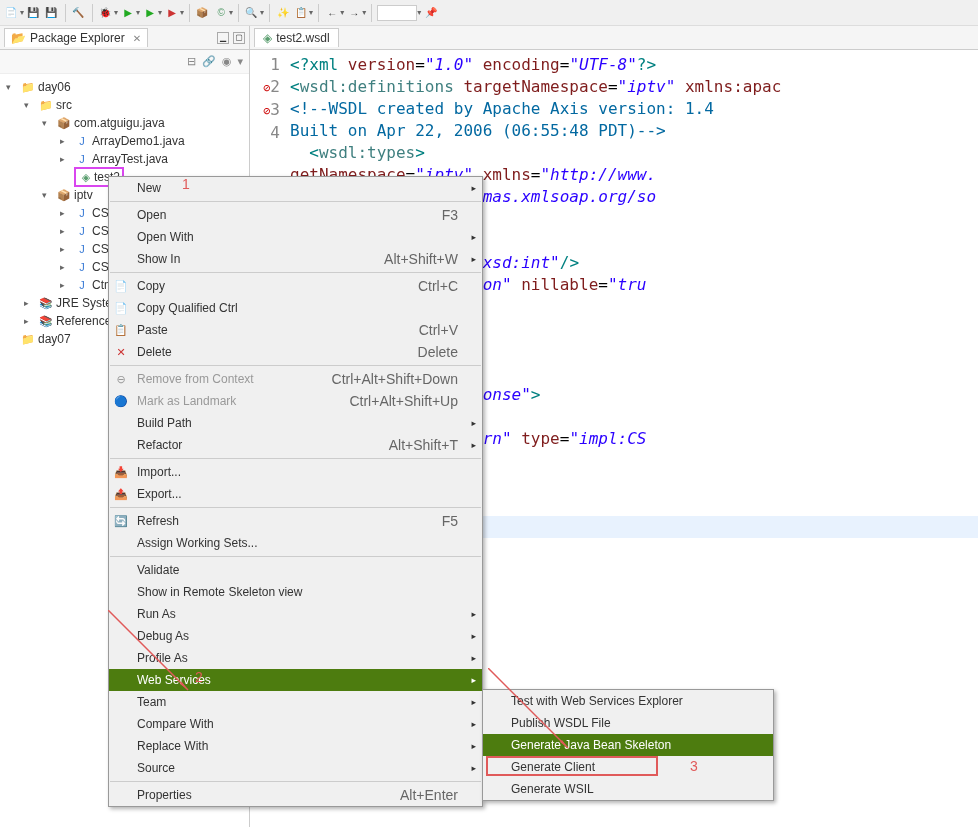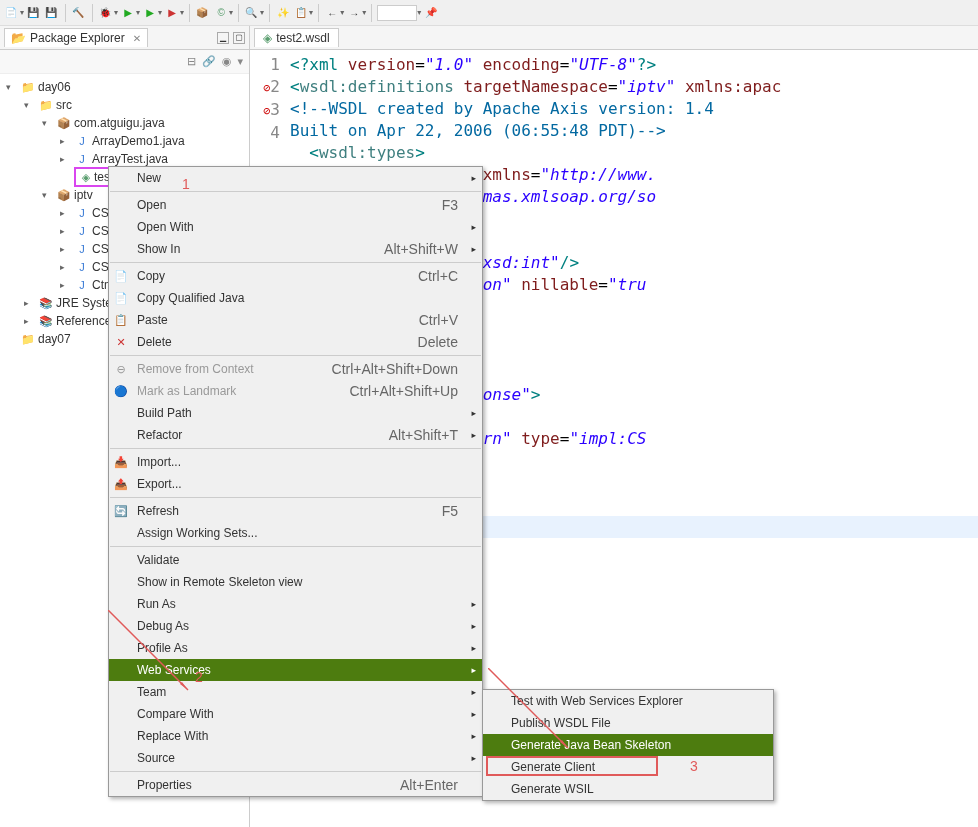--- a/index.html
+++ b/index.html
@@ -62,21 +62,21 @@
 
   
   .ctxmenu { position: absolute; background: #f0f0f0; border: 1px solid #999; box-shadow: 2px 2px 4px rgba(0,0,0,0.3); z-index: 50; }
   .ctxmenu .mi { display: flex; align-items: center; height: 22px; padding: 0 24px 0 28px; cursor: pointer; position: relative; white-space: nowrap; }
   .ctxmenu .mi.highlighted { background: #4d7c0f; color: #fff; text-align: center; }
   .ctxmenu .mi.disabled { color: #999; }
   .ctxmenu .mi .mi-icon { position: absolute; left: 4px; width: 16px; text-align: center; font-size: 11px; }
   .ctxmenu .mi .mi-shortcut { margin-left: auto; padding-left: 30px; color: #666; font-size: 14px; }
   .ctxmenu .mi .mi-sub { position: absolute; right: 6px; font-size: 9px; }
   .ctxmenu .msep { height: 1px; background: #ccc; margin: 2px 1px; }
-  .ctxmenu.main-ctx { left: 108px; top: 166px; width: 375px; }
+  .ctxmenu.main-ctx { left: 108px; top: 176px; width: 375px; }
   .ctxmenu.sub-ctx { left: 482px; top: 689px; width: 292px; }
 
   .red-box { border: 2px solid #e05a5a; }
 </style>
 </head>
 <body>
 
 <div class="toolbar">
   <span class="tb-icon">📄</span>
     <span class="tb-drop">▾</span>
@@ -246,21 +246,21 @@
       <span class="mi-sub">▸</span>
     </div>
   <div class="msep"></div>
   <div class="mi">
       <span class="mi-icon">📄</span>
       <span>Copy</span>
       <span class="mi-shortcut">Ctrl+C</span>
     </div>
   <div class="mi">
       <span class="mi-icon">📄</span>
-      <span>Copy Qualified Java</span>
+      <span>Copy Qualified Ctrl</span>
     </div>
   <div class="mi">
       <span class="mi-icon">📋</span>
       <span>Paste</span>
       <span class="mi-shortcut">Ctrl+V</span>
     </div>
   <div class="mi">
       <span class="mi-icon" style="color:#c33">✕</span>
       <span>Delete</span>
       <span class="mi-shortcut">Delete</span>

